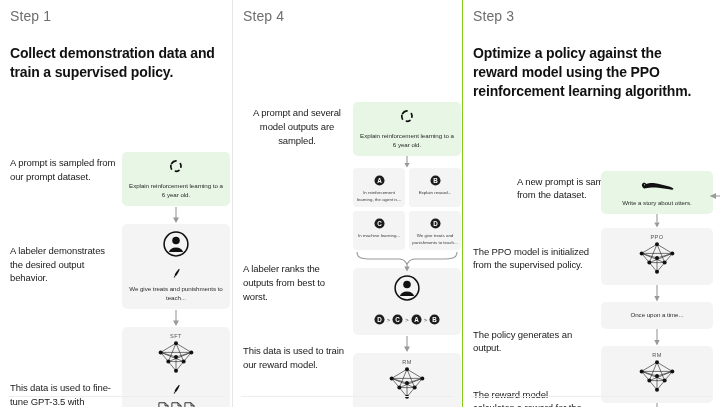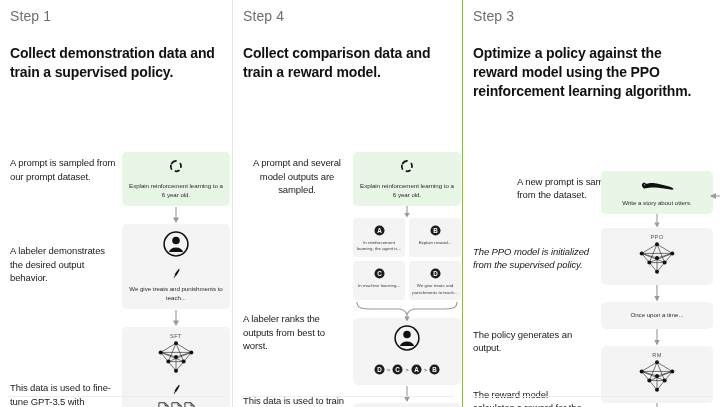--- a/index.html
+++ b/index.html
@@ -257,26 +257,25 @@
           </div>
         </div>
 
       </div>
     </div>
     <div class="bottom-rule"></div>
   </div>
 
   <div class="column col2">
     <div class="step-label">Step 4</div>
-    <div class="step-title">Collect comparison data and train a reward model.</div>
 
     <div class="body">
       <div class="cap" style="top:62px;text-align:center;">A prompt and several model outputs are sampled.</div>
       <div class="cap" style="top:218px;">A labeler ranks the outputs from best to worst.</div>
-      <div class="cap" style="top:300px;">This data is used to train our reward otters.</div>
+      <div class="cap" style="top:300px;">This data is used to train our reward model.</div>
 
       <div class="flow" style="top:58px;">
 
         <div class="box green">
           <span class="ic">
             <svg width="16" height="16" viewBox="0 0 24 24" aria-hidden="true">
               <g fill="none" stroke="#111" stroke-width="2.6" stroke-linecap="round">
                 <path d="M5.5 8.2 A8 8 0 0 1 12 4.2"></path>
                 <path d="M18.6 8.4 A8 8 0 0 1 19.4 13.6"></path>
                 <path d="M16.4 18.8 A8 8 0 0 1 11.2 19.8"></path>
@@ -407,21 +406,21 @@
     </div>
     <div class="bottom-rule"></div>
   </div>
 
   <div class="column col3">
     <div class="step-label">Step 3</div>
     <div class="step-title">Optimize a policy against the reward model using the PPO reinforcement learning algorithm.</div>
 
     <div class="body">
       <div class="cap" style="top:62px;margin-left:44px;">A new prompt is sampled from the dataset.</div>
-      <div class="cap" style="top:132px;font-style:italic;">The PPO model is initialized from the supervised policy.</div>
+      <div class="cap" style="top:132px;">The PPO model is initialized from the supervised policy.</div>
       <div class="cap" style="top:215px;">The policy generates an output.</div>
       <div class="cap" style="top:275px;">The reward model calculates a reward for the output.</div>
 
       <div class="flow" style="top:58px;">
 
         <div class="box green">
           <span class="ic">
             <svg width="34" height="15" viewBox="0 0 50 22" aria-hidden="true">
               <path d="M4 15 C2 13 2.5 9.5 5 8.6 C7 7.9 8.4 9 9.4 10.2 C12.5 9 17 8.4 22 9 C28 9.7 34 11.6 40 13.2 C44 14.3 47 15.1 48.6 16.6 C49.6 17.6 48.8 18.8 47 18.6 C42 18 34 16.5 27 15.8 C20 15.1 13 15.4 8.5 16.6 C6.4 17.2 5 16.4 4 15 Z" fill="#111"></path>
               <circle cx="6.6" cy="11.4" r="0.8" fill="#fff"></circle>

